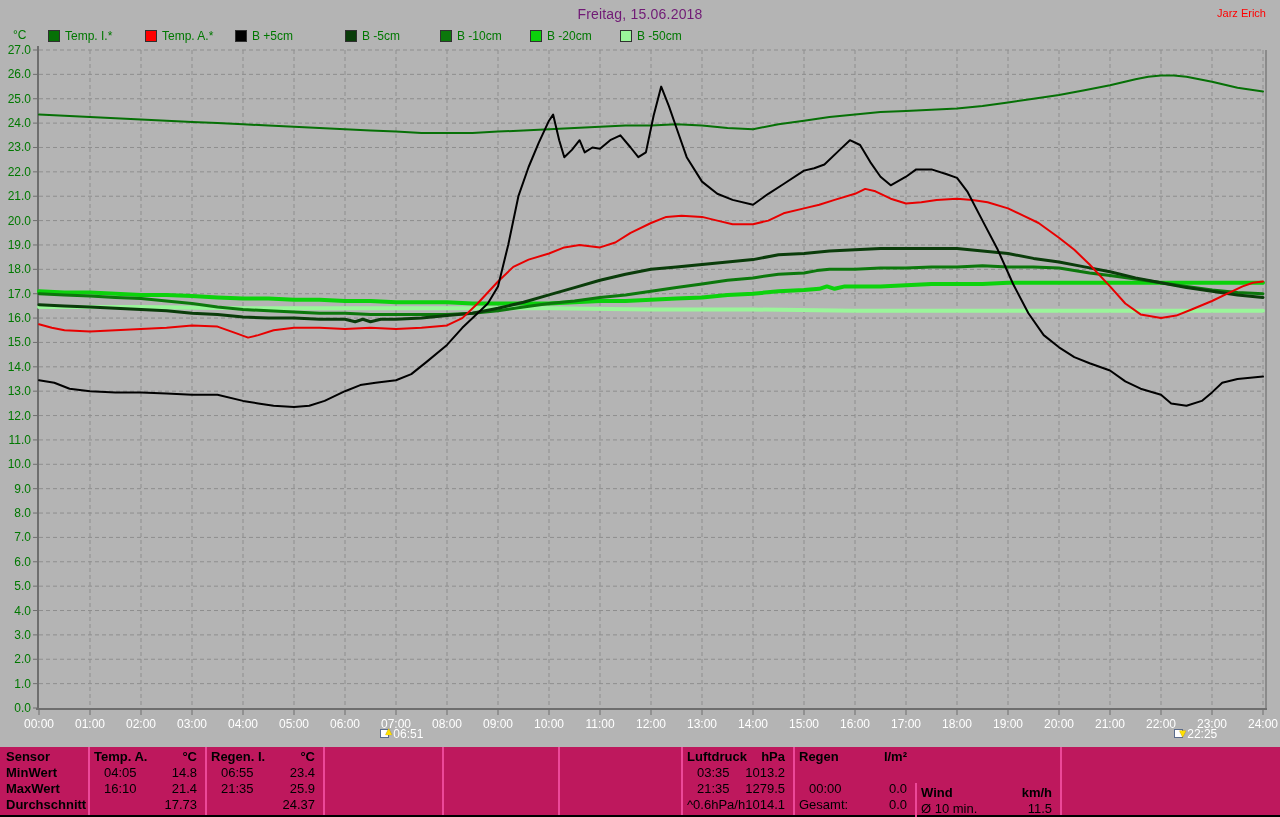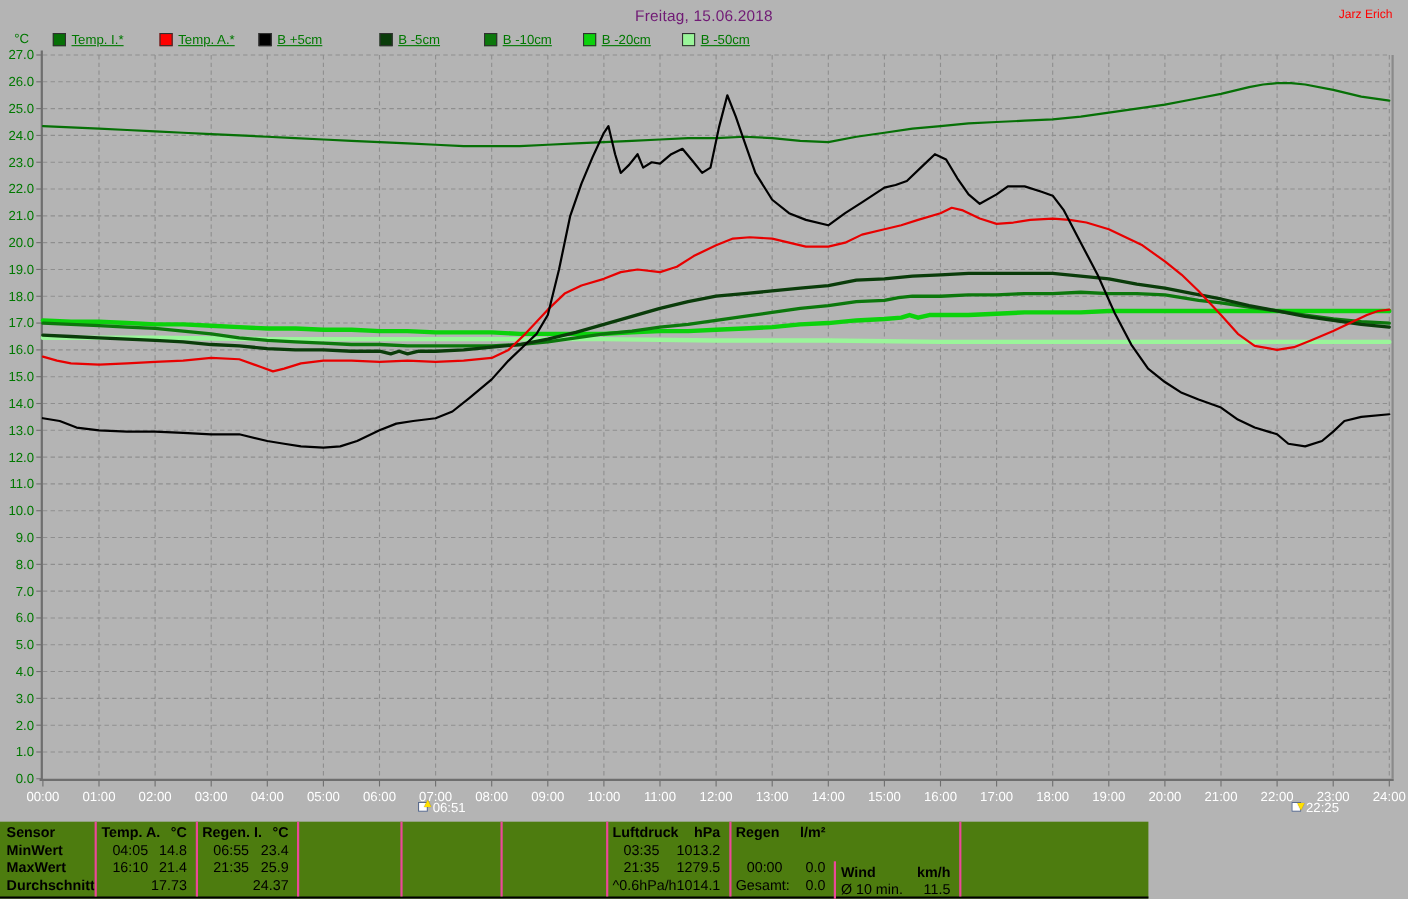--- a/index.html
+++ b/index.html
@@ -7,32 +7,32 @@
     width:1280px;height:817px;position:relative;overflow:hidden;
     background:#b4b4b4;
     font-family:"Liberation Sans", sans-serif;
     -webkit-font-smoothing:none;
   }
   #titlebar{position:absolute;top:6px;left:0;width:100%;text-align:center;
     color:#701a75;font-size:14px;letter-spacing:.2px;}
   #author{position:absolute;top:7px;right:14px;color:#ff0000;font-size:11px;}
   #unit-label{position:absolute;top:28px;left:13px;color:#007800;font-size:12px;}
   .legend-item{position:absolute;top:29px;display:flex;align-items:center;
-    color:#007800;font-size:12px;white-space:nowrap;text-decoration:underline;}
+    color:#007800;font-size:12px;white-space:nowrap;}
   .legend-swatch{width:10px;height:10px;border:1px solid #303030;margin-right:5px;flex:0 0 auto;}
   #plot{position:absolute;top:0;left:0;}
   .sun-marker{position:absolute;display:flex;align-items:center;color:#ffffff;
     font-size:12px;white-space:nowrap;}
   .sun-icon{position:relative;width:12px;height:12px;margin-right:1px;flex:0 0 auto;}
   .sun-icon .sq{position:absolute;left:0;top:1px;width:7px;height:7px;background:#ffffff;
     border:1px solid #5a6b8c;}
   .sun-icon .ar{position:absolute;left:3px;top:-3px;color:#ffe000;font-size:11px;
     font-weight:bold;text-shadow:0 0 1px #806000;}
-  #summary-table{position:absolute;left:0;bottom:0;width:1044px;height:70px;
-    background:#4d7c0f;border-bottom:2px solid #000;display:flex;
+  #summary-table{position:absolute;left:0;bottom:0;width:1280px;height:70px;
+    background:#be185d;border-bottom:2px solid #000;display:flex;
     box-sizing:border-box;font-size:13px;color:#000;}
   .tcol{box-sizing:border-box;height:100%;padding-top:2px;}
   .tcol.bl{border-left:2px solid #ec4899;}
   .trow{height:16px;line-height:16px;display:flex;justify-content:space-between;
     white-space:nowrap;overflow:hidden;}
   .trow .lft{padding-left:14px;}
   .trow .lft.wide{padding-left:4px;}
   .trow .rgt{padding-right:8px;text-align:right;}
   .trow.thead .lft{font-weight:bold;padding-left:4px;}
   .trow.thead .rgt{font-weight:bold;}

